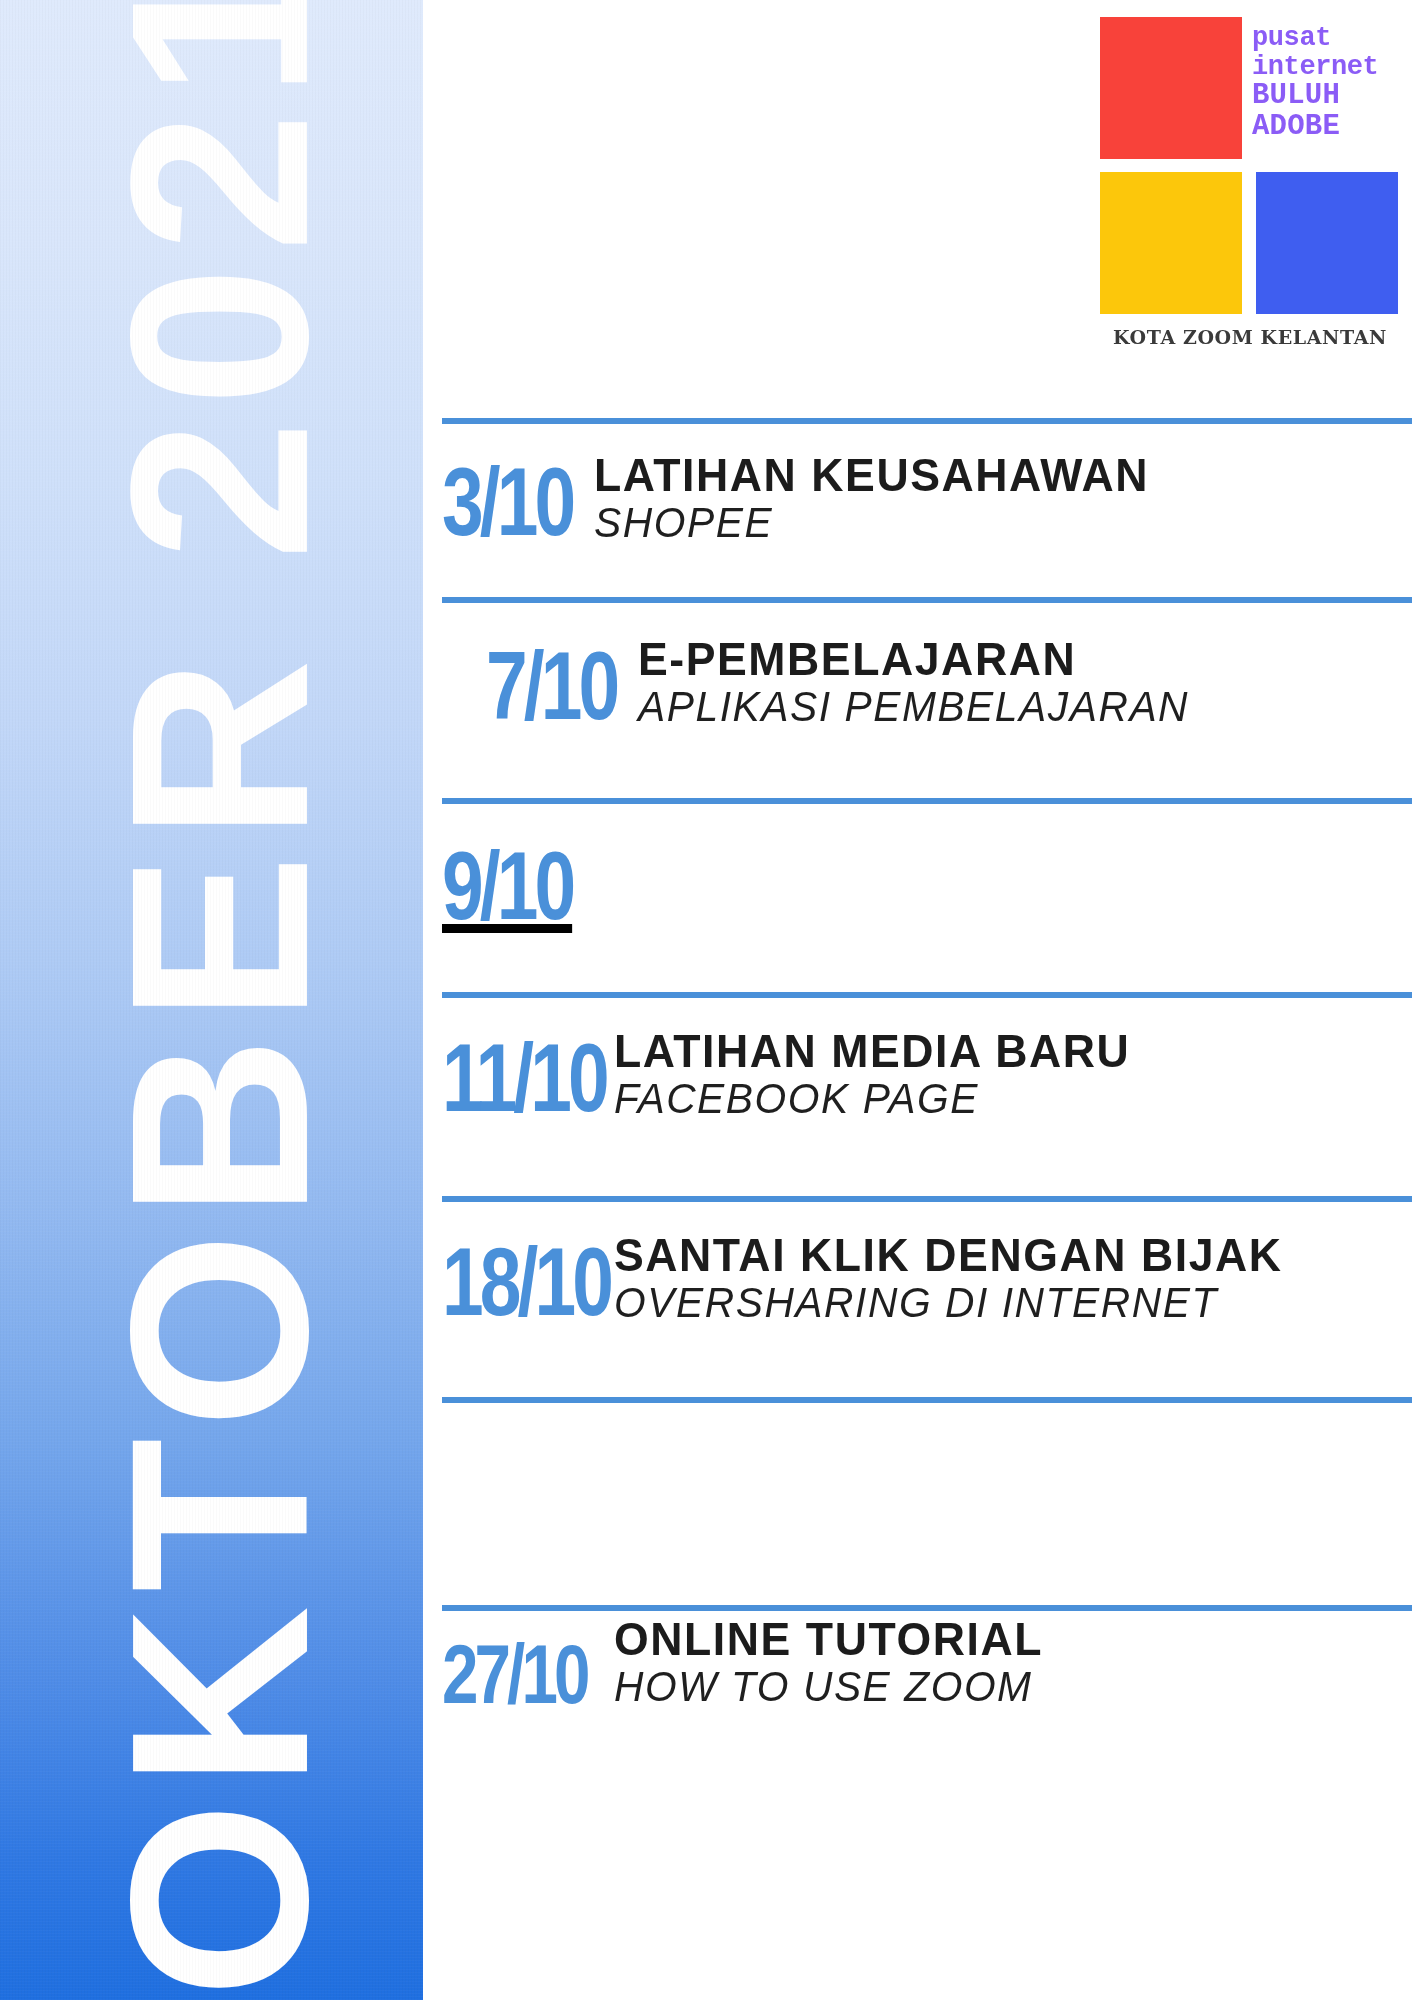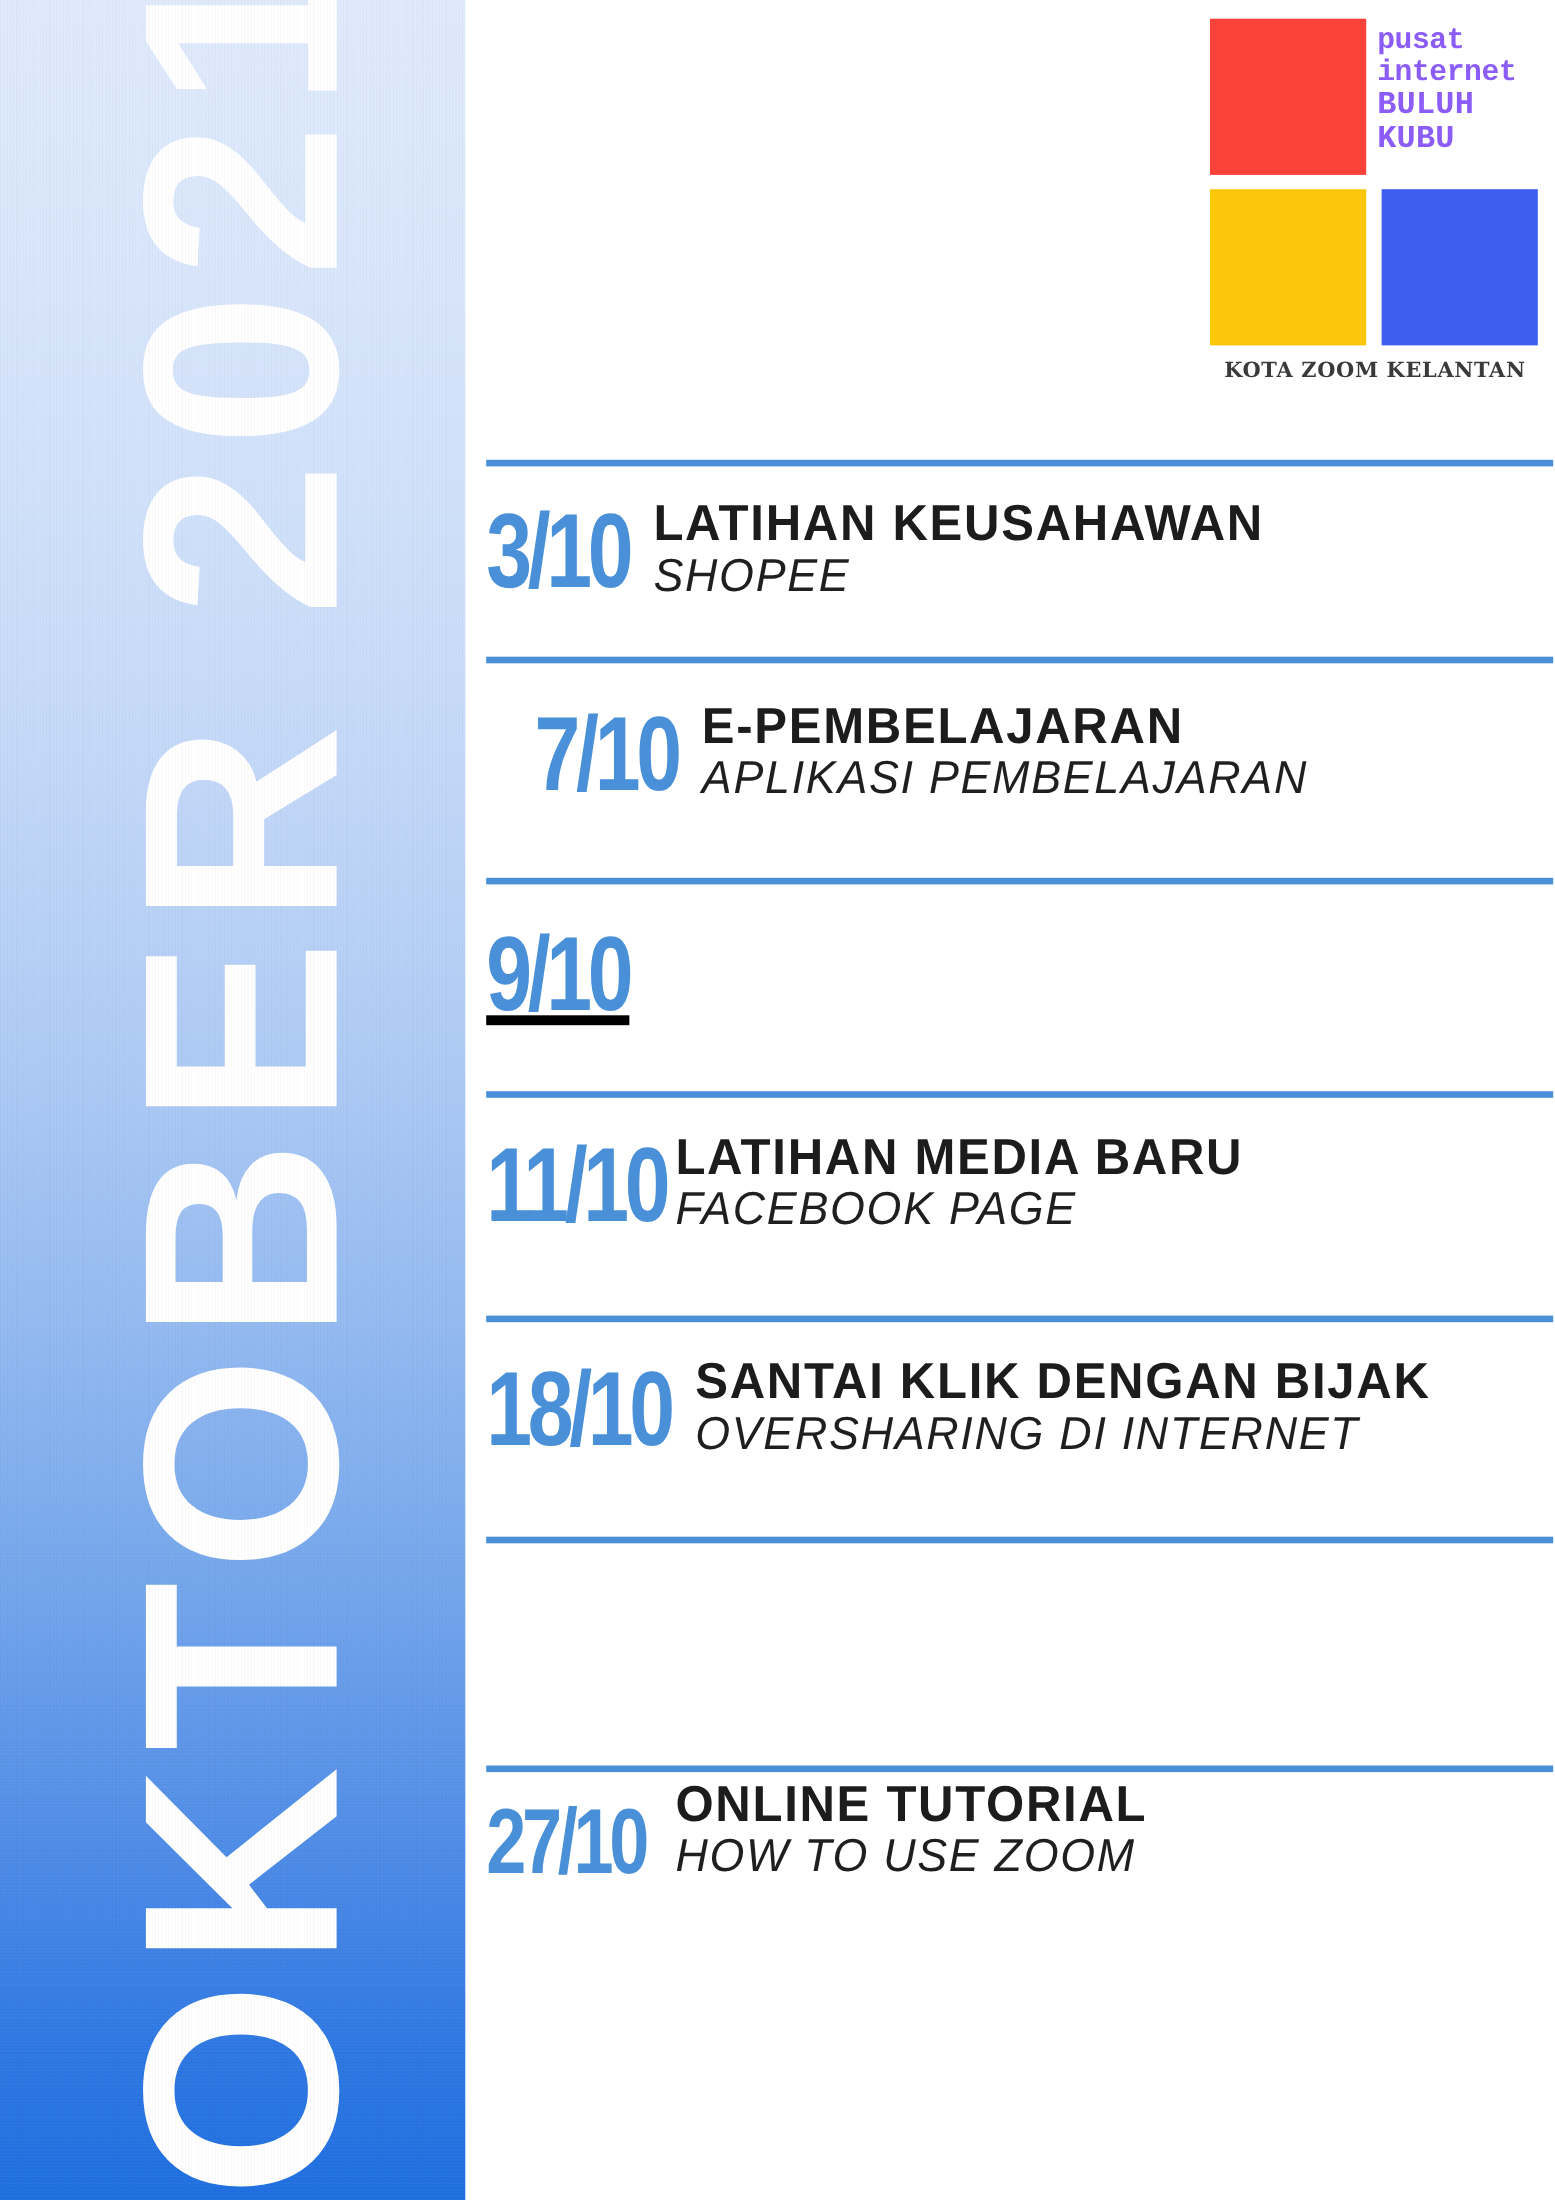--- a/index.html
+++ b/index.html
@@ -153,21 +153,21 @@
     margin-top:2px;
     transform:scaleX(0.97);
     transform-origin:left center;
   }
 
   
   #row-0{ top:452px; }
   #row-1{ top:636px;margin-left:44px; }
   #row-2{ top:836px;text-decoration:underline; }
   #row-3{ top:1028px; }
-  #row-4{ top:1232px;gap:18px; }
+  #row-4{ top:1232px; }
   #row-5{ top:1438px; }
   #row-6{ top:1616px; }
 
   #row-0 .date{ width:152px; }
   #row-1 .date{ width:152px; }
   #row-2 .date{ width:152px; }
   #row-3 .date{ width:172px; }
   #row-4 .date{ width:172px; }
   #row-5 .date{ width:172px; font-size:84px; padding-top:20px; }
   #row-6 .date{ width:172px; font-size:84px; padding-top:20px; }
@@ -190,21 +190,21 @@
   </div>
 
   <div id="logo">
     <div class="sq" id="sq-red"></div>
     <div class="sq" id="sq-yellow"></div>
     <div class="sq" id="sq-blue"></div>
     <div id="logo-words">
       <span class="lw1">pusat</span>
       <span class="lw2">internet</span>
       <span class="lw3">BULUH</span>
-      <span class="lw4">KUBU</span>
+      <span class="lw4">ADOBE</span>
     </div>
     <div id="logo-caption">KOTA ZOOM KELANTAN</div>
   </div>
 
   <div id="schedule">
 
     <div class="divider" id="div-0"></div>
     <div class="divider" id="div-1"></div>
     <div class="divider" id="div-2"></div>
     <div class="divider" id="div-3"></div>

